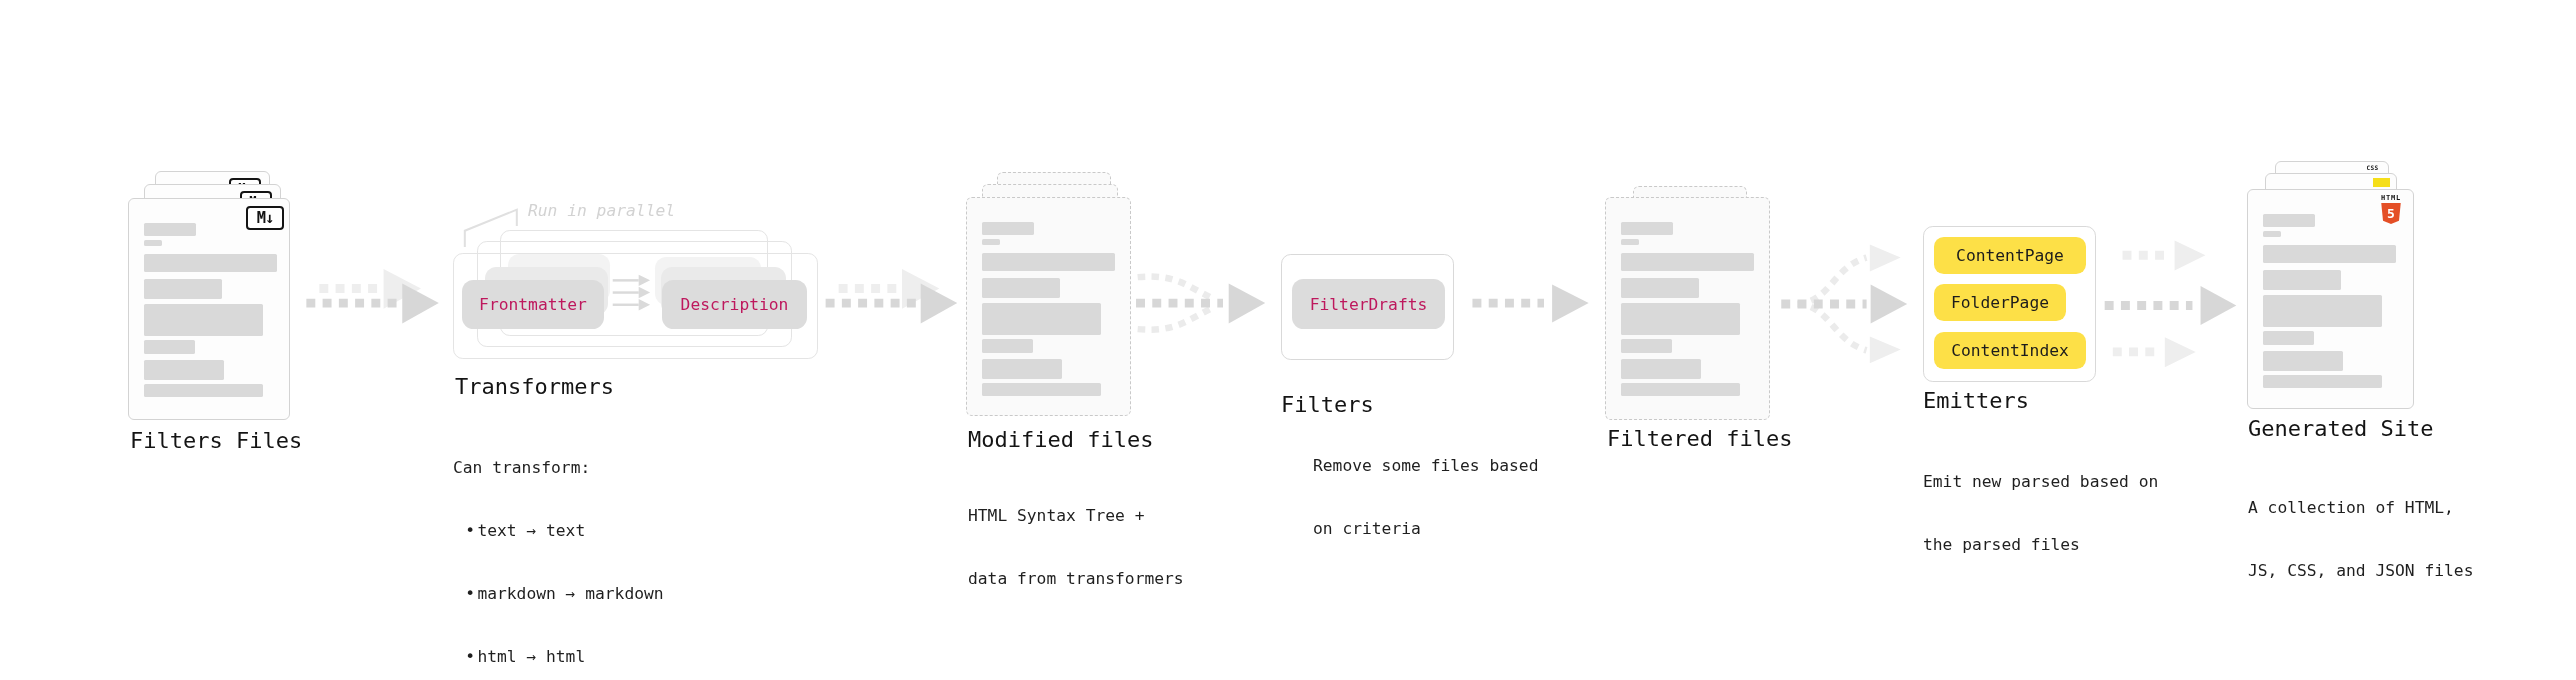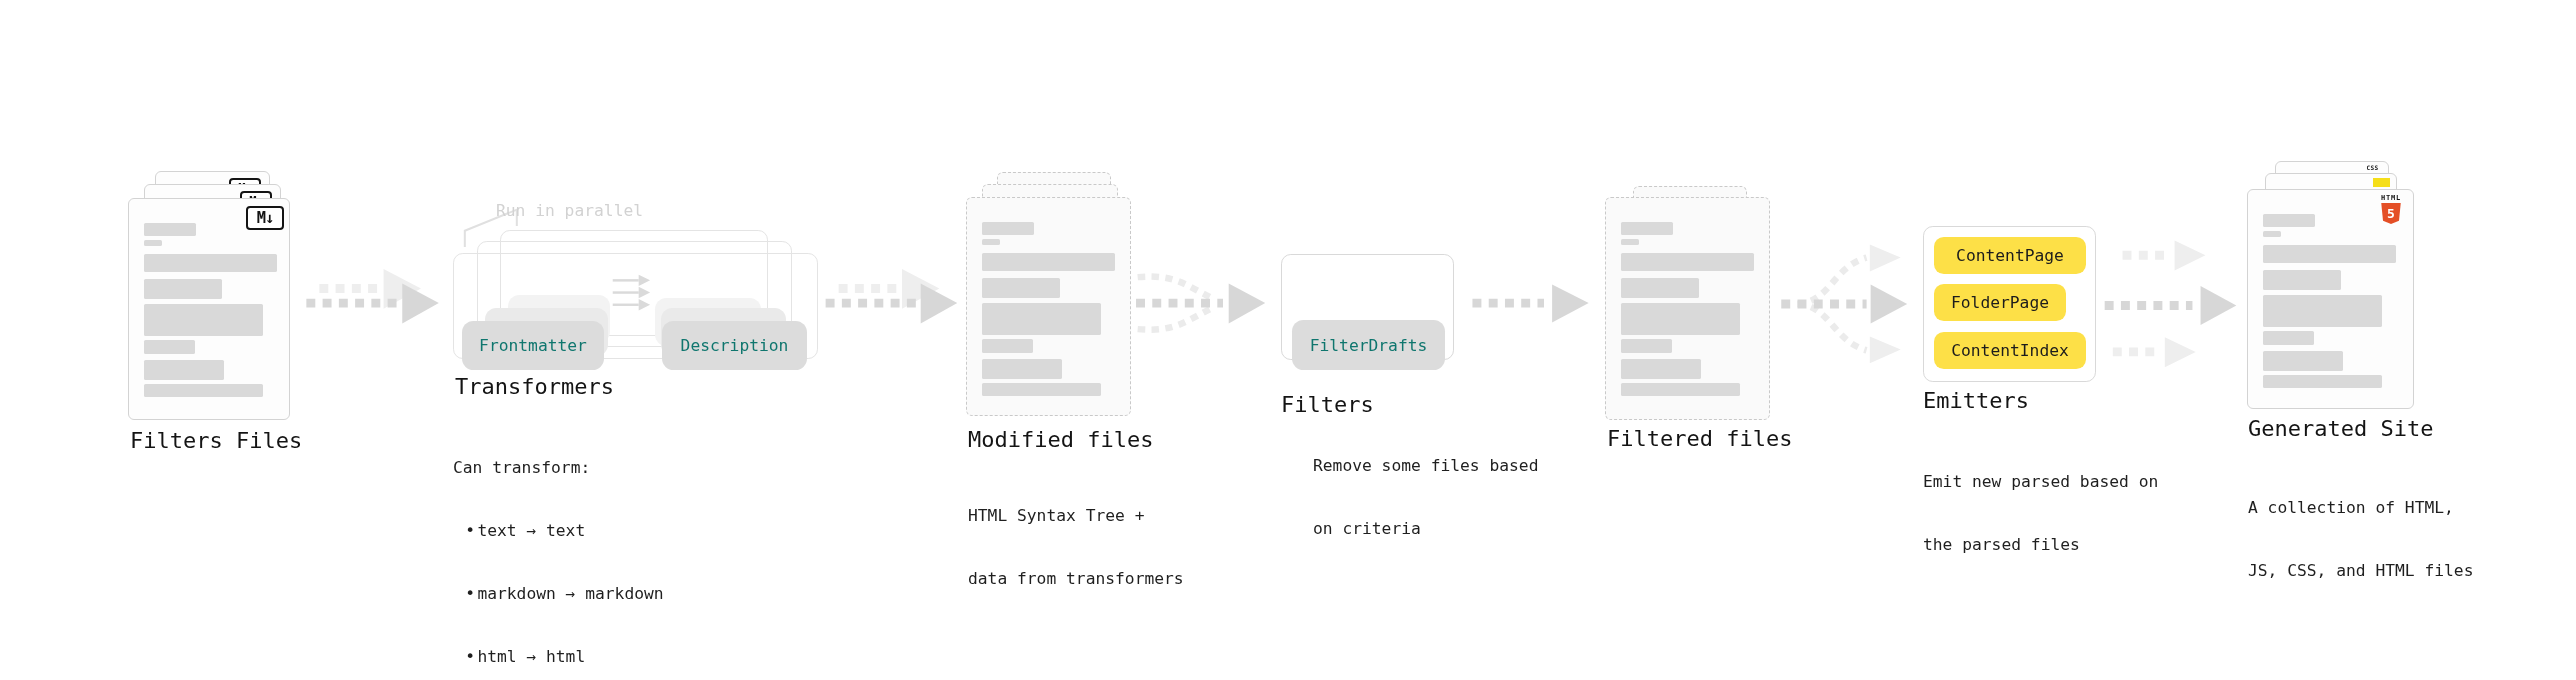--- a/index.html
+++ b/index.html
@@ -25,21 +25,21 @@
   .html5-badge{position:absolute;top:4.1px;right:9.8px;width:24.4px;text-align:center;}
   .html5-badge .txt{font-size:7px;font-weight:bold;color:#141414;letter-spacing:0.8px;line-height:8.1px;display:block;}
   .html5-shield{width:19.5px;height:21px;margin:0.8px auto 0;background:#e44f26;color:#fff;
                 font-size:13px;font-weight:bold;line-height:21px;text-align:center;
                 clip-path:polygon(0 0,100% 0,91% 85%,50% 100%,9% 85%);}
 
   
   .obox{position:absolute;border:1.6px solid #e4e4e4;border-radius:9.8px;box-sizing:border-box;background:transparent;}
   .obox.solid{background:#ffffff;border-color:#d9d9d9;}
   .pill{position:absolute;background:#dcdcdc;border-radius:11.4px;display:flex;align-items:center;justify-content:center;
-        font-size:16.3px;color:#0f766e;box-sizing:border-box;margin-top:41px;}
+        font-size:16.3px;color:#be185d;box-sizing:border-box;}
   .pill.g1{background:#eaeaea;}
   .pill.g2{background:#f3f3f3;}
   .epill{position:absolute;background:#fde047;border-radius:9.8px;display:flex;align-items:center;justify-content:center;
          font-size:16.3px;color:#1c1c1c;}
 
   
   .title{position:absolute;font-size:22px;line-height:23px;color:#141414;white-space:pre;}
   .body{position:absolute;font-size:16.3px;line-height:21px;color:#1f1f1f;white-space:pre;}
   .annotation{position:absolute;font-size:16.3px;line-height:18px;color:#d2d2d2;white-space:pre;}
   .bullet-row{display:flex;}
@@ -133,21 +133,21 @@
         <div class="bar" style="top: 80px; width: 78px; height: 19.5px;"></div>
         <div class="bar" style="top: 105px; width: 119px; height: 32px;"></div>
         <div class="bar" style="top: 141px; width: 51px; height: 14px;"></div>
         <div class="bar" style="top: 161px; width: 80px; height: 19.5px;"></div>
         <div class="bar" style="top: 185px; width: 119px; height: 13px;"></div>
       </div>
     <div class="title" style="left:130px;top:429px;">Filters Files</div>
   </div>
 
   <div>
-    <div class="annotation" style="left:496px;top:202px;">Run in parallel</div>
+    <div class="annotation" style="left:528px;top:202px;font-style:italic;">Run in parallel</div>
     <div class="obox" style="left:500px;top:230px;width:268px;height:106px;"></div>
     <div class="obox" style="left:477px;top:241px;width:315px;height:106px;"></div>
     <div class="obox" style="left:453px;top:253px;width:365px;height:106px;"></div>
 
     <div class="pill g2" style="left:508px;top:254px;width:102px;height:48px;"></div>
     <div class="pill g1" style="left:485px;top:267px;width:123px;height:48px;"></div>
     <div class="pill" style="left:462px;top:280px;width:142px;height:49px;">Frontmatter</div>
 
     <div class="pill g2" style="left:655px;top:257px;width:106px;height:48px;"></div>
     <div class="pill g1" style="left:661px;top:267px;width:125px;height:48px;"></div>
@@ -248,18 +248,18 @@
         <div class="bar" style="top: 55px; width: 133px; height: 18px;"></div>
         <div class="bar" style="top: 80px; width: 78px; height: 19.5px;"></div>
         <div class="bar" style="top: 105px; width: 119px; height: 32px;"></div>
         <div class="bar" style="top: 141px; width: 51px; height: 14px;"></div>
         <div class="bar" style="top: 161px; width: 80px; height: 19.5px;"></div>
         <div class="bar" style="top: 185px; width: 119px; height: 13px;"></div>
       </div>
     <div class="title" style="left:2248px;top:417px;">Generated Site</div>
     <div class="body" style="left:2248px;top:455px;">
       <div>A collection of HTML,</div>
-      <div>JS, CSS, and HTML files</div>
+      <div>JS, CSS, and JSON files</div>
     </div>
   </div>
 
 </div>
 
 
 </body></html>

